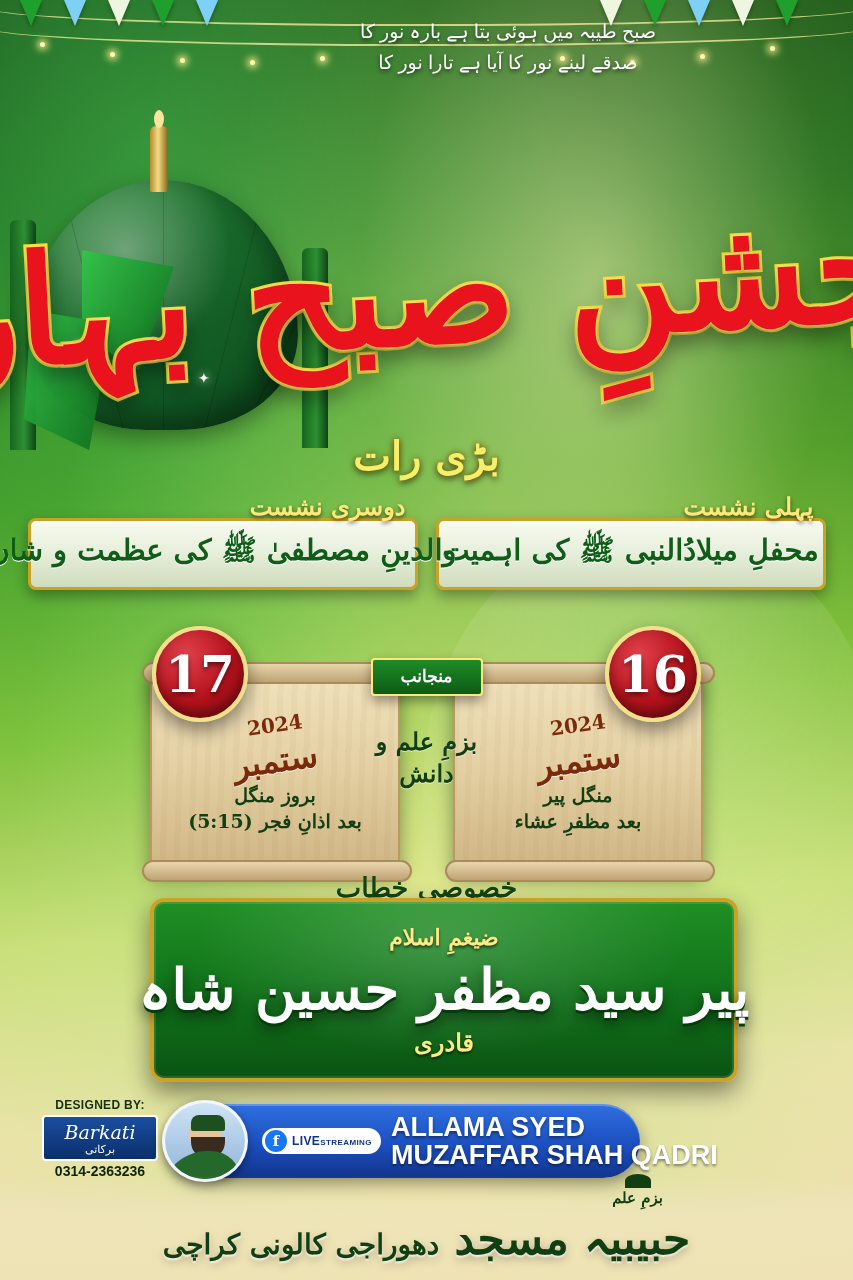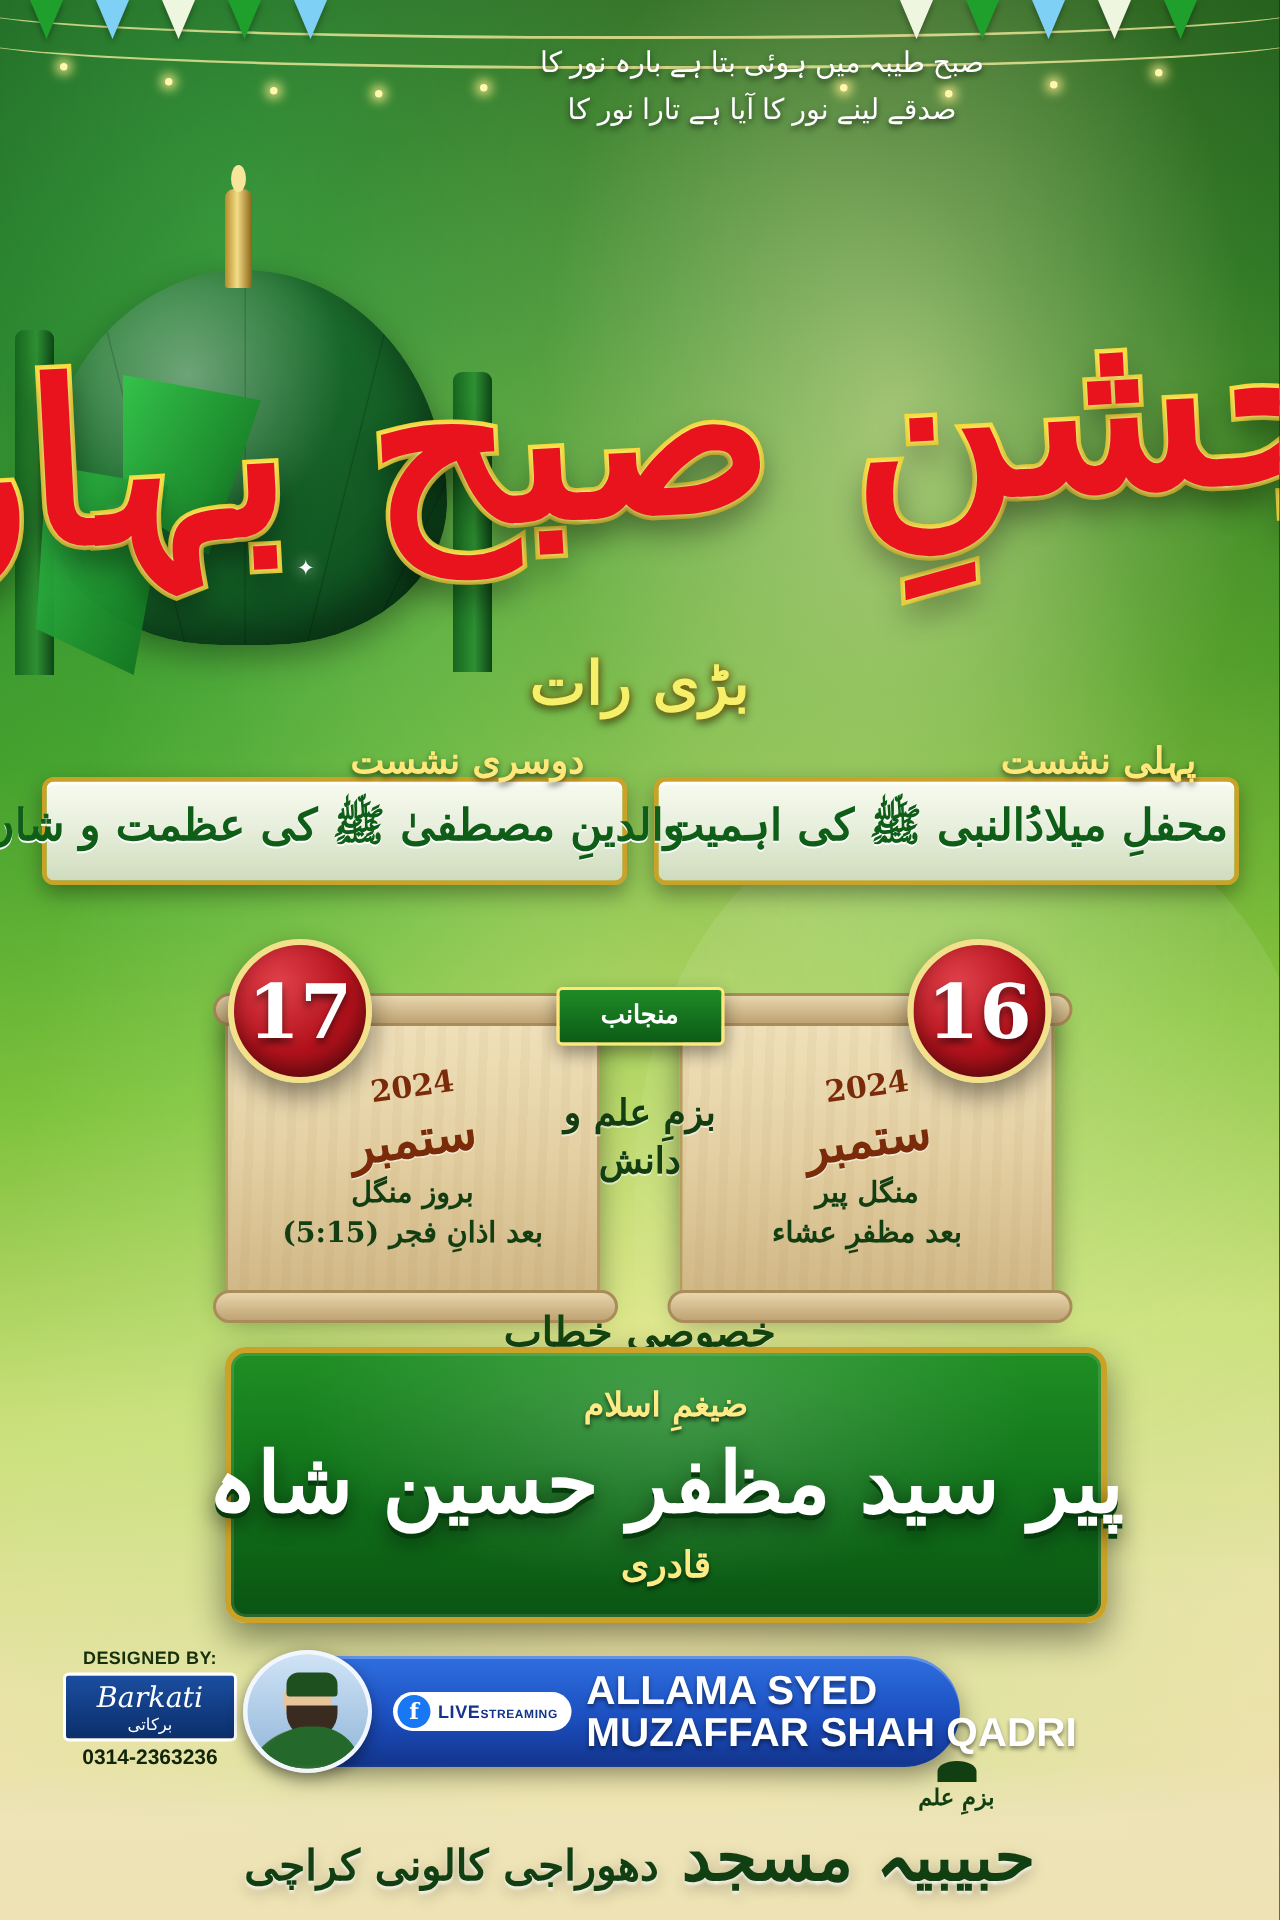--- a/index.html
+++ b/index.html
@@ -98,21 +98,20 @@
     border-radius: 40% 40% 0 0;
   }
 
   
   .couplet {
     position: absolute; right: 110px; top: 16px; width: 470px;
     text-align: center; direction: rtl;
     color: #ffffff;
     font-size: 19px; line-height: 1.65;
     text-shadow: 0 2px 4px rgba(0,0,0,.6);
-    margin-top: 11px;
   }
 
   
   .title-block {
     position: absolute; left: 0; top: 110px; width: 853px; height: 360px;
     display: flex; align-items: center; justify-content: center;
     direction: rtl;
   }
   .title-main {
     font-family: "DejaVu Serif", serif;
@@ -134,21 +133,21 @@
     text-shadow: 0 0 6px #7d5c00, 0 3px 6px rgba(0,0,0,.55);
   }
 
   
   .sessions {
     position: absolute; left: 0; top: 498px; width: 853px;
     display: flex; flex-direction: row-reverse; justify-content: center; gap: 18px;
   }
   .session { position: relative; width: 390px; }
   .session-tag {
-    position: absolute; top: -6px; right: 28px;
+    position: absolute; top: -6px; right: 12px;
     direction: rtl;
     font-family: "DejaVu Serif", serif;
     font-size: 24px; font-weight: bold;
     color: #ffe879;
     text-shadow: 0 2px 4px rgba(0,0,0,.6);
   }
   .session-bar {
     margin-top: 20px;
     height: 72px;
     border-radius: 8px;

